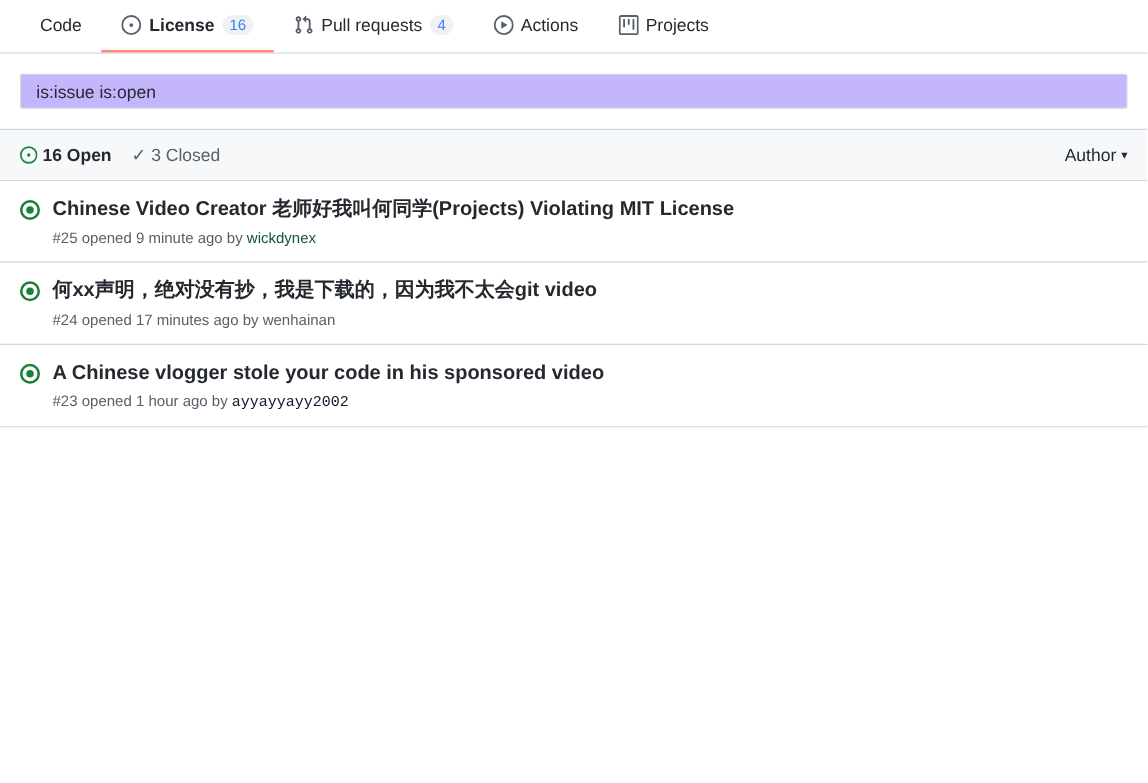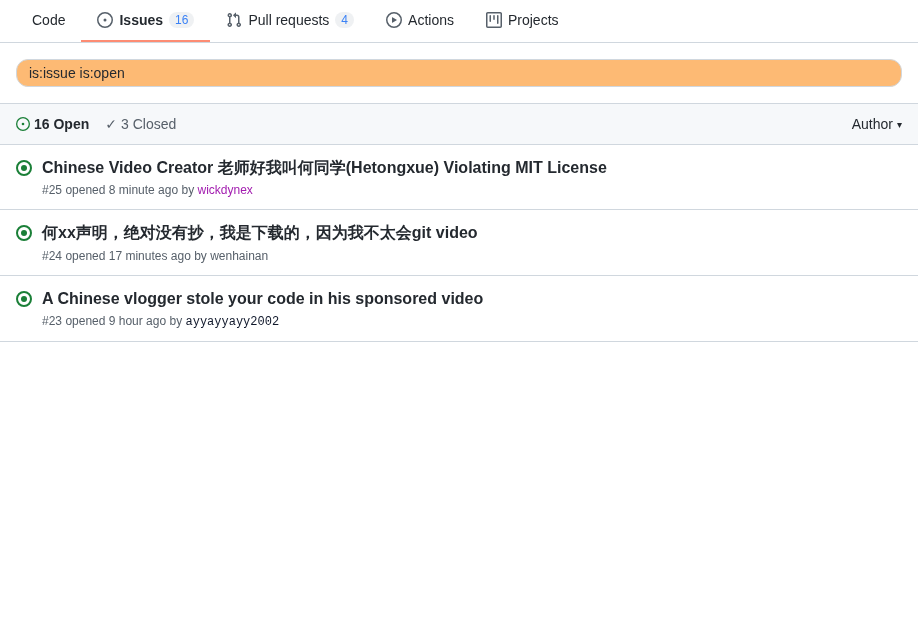--- a/index.html
+++ b/index.html
@@ -52,24 +52,24 @@
     
     .search-bar-container {
       padding: 16px;
       border-bottom: 1px solid #d0d7de;
       background: #fff;
     }
     .search-input {
       width: 100%;
       padding: 5px 12px;
       border: 1px solid #d0d7de;
-      border-radius: 12px;
-      font-size: 14px;
-      color: #24292f;
-      background: #fdba74;
+      border-radius: 2px;
+      font-size: 14px;
+      color: #24292f;
+      background: #c4b5fd;
       outline: none;
     }
 
     
     .filter-bar {
       display: flex;
       align-items: center;
       justify-content: space-between;
       padding: 12px 16px;
       border-bottom: 1px solid #d0d7de;
@@ -176,21 +176,21 @@
   <a class="nav-item">
     <span>Code</span>
   </a>
   <a class="nav-item active">
     <span class="nav-icon">
       <svg width="16" height="16" viewBox="0 0 16 16" fill="currentColor">
         <path d="M8 9.5a1.5 1.5 0 1 0 0-3 1.5 1.5 0 0 0 0 3Z"></path>
         <path d="M8 0a8 8 0 1 1 0 16A8 8 0 0 1 8 0ZM1.5 8a6.5 6.5 0 1 0 13 0 6.5 6.5 0 0 0-13 0Z"></path>
       </svg>
     </span>
-    <span>Issues</span>
+    <span>License</span>
     <span class="nav-badge">16</span>
   </a>
   <a class="nav-item">
     <span class="nav-icon">
       <svg width="16" height="16" viewBox="0 0 16 16" fill="currentColor">
         <path d="M1.5 3.25a2.25 2.25 0 1 1 3 2.122v5.256a2.251 2.251 0 1 1-1.5 0V5.372A2.25 2.25 0 0 1 1.5 3.25Zm5.677-.177L9.573.677A.25.25 0 0 1 10 .854V2.5h1A2.5 2.5 0 0 1 13.5 5v5.628a2.251 2.251 0 1 1-1.5 0V5a1 1 0 0 0-1-1h-1v1.646a.25.25 0 0 1-.427.177L7.177 3.427a.25.25 0 0 1 0-.354ZM3.75 2.5a.75.75 0 1 0 0 1.5.75.75 0 0 0 0-1.5Zm0 9.5a.75.75 0 1 0 0 1.5.75.75 0 0 0 0-1.5Zm8.25.75a.75.75 0 1 0 1.5 0 .75.75 0 0 0-1.5 0Z"></path>
       </svg>
     </span>
     <span>Pull requests</span>
     <span class="nav-badge">4</span>
@@ -239,25 +239,25 @@
       <span style="font-size:10px;">▾</span>
     </button>
   </div>
 </div>
 
 <div class="issues-list">
 
   <div class="issue-item">
     <span class="open-circle"></span>
     <div class="issue-content">
-      <div class="issue-title">Chinese Video Creator 老师好我叫何同学(Hetongxue) Violating MIT License</div>
+      <div class="issue-title">Chinese Video Creator 老师好我叫何同学(Projects) Violating MIT License</div>
       <div class="issue-meta">
         <span>#25</span>
-        <span> opened 8 minute ago by </span>
-        <a style="color:#a21caf; cursor:pointer;">wickdynex</a>
+        <span> opened 9 minute ago by </span>
+        <a style="color:#14532d; cursor:pointer;">wickdynex</a>
       </div>
     </div>
   </div>
 
   <div class="issue-item">
     <span class="open-circle"></span>
     <div class="issue-content">
       <div class="issue-title">何xx声明，绝对没有抄，我是下载的，因为我不太会git video</div>
       <div class="issue-meta">
         <span>#24</span>
@@ -266,19 +266,19 @@
       </div>
     </div>
   </div>
 
   <div class="issue-item">
     <span class="open-circle"></span>
     <div class="issue-content">
       <div class="issue-title">A Chinese vlogger stole your code in his sponsored video</div>
       <div class="issue-meta">
         <span>#23</span>
-        <span> opened 9 hour ago by </span>
+        <span> opened 1 hour ago by </span>
         <a style="color:#0f172a; cursor:pointer;font-family:Liberation Mono, monospace;">ayyayyayy2002</a>
       </div>
     </div>
   </div>
 
 </div>
 
 </body></html>

